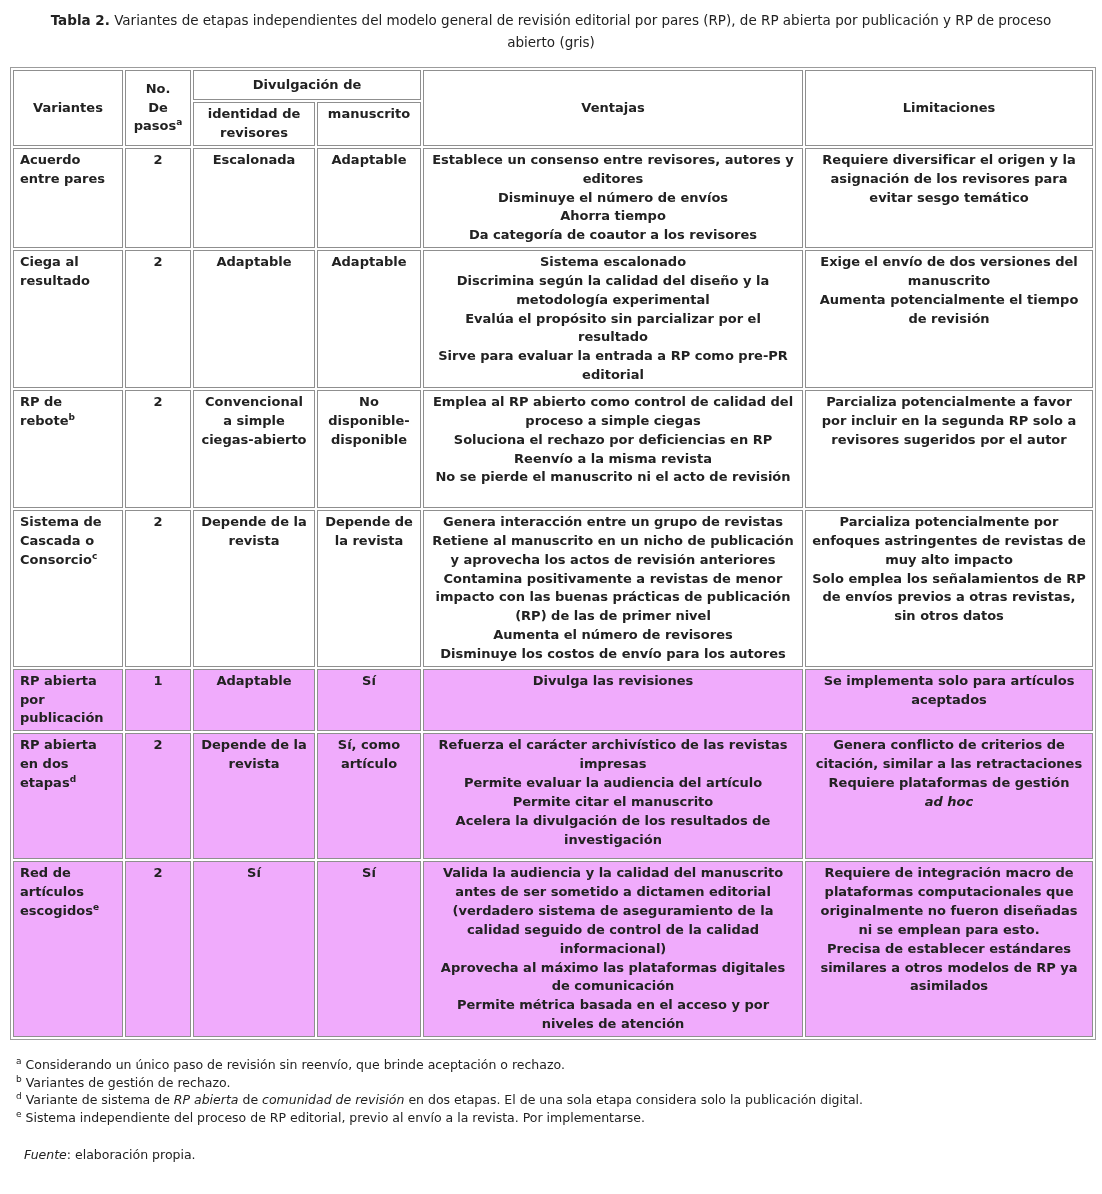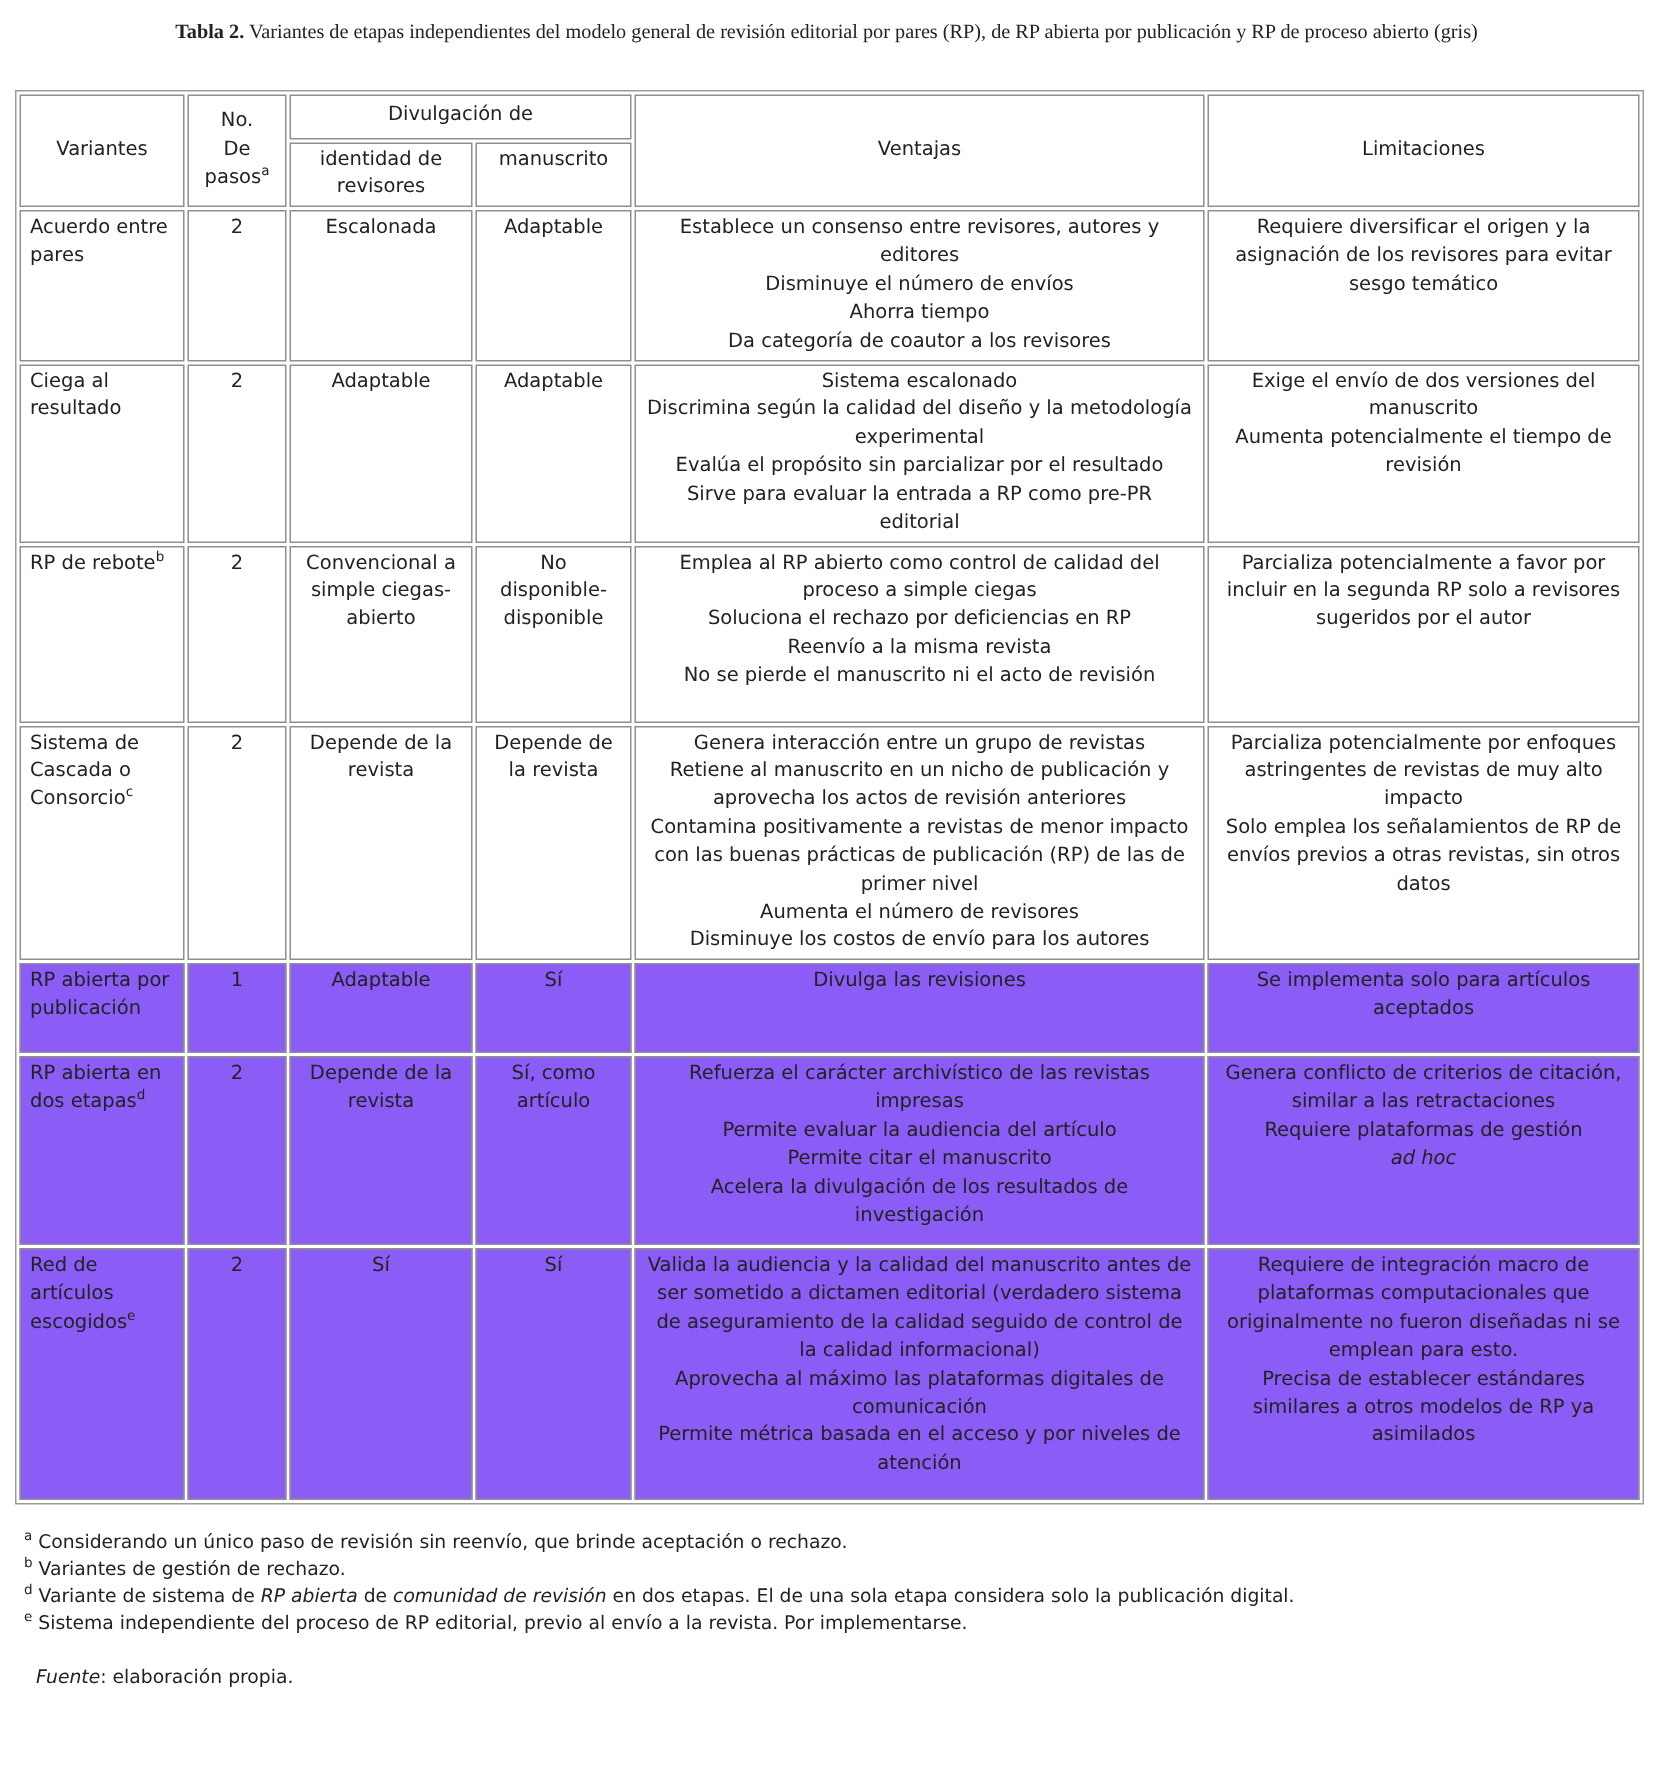--- a/index.html
+++ b/index.html
@@ -7,48 +7,47 @@
     width:1102px;
     font-family:"DejaVu Sans","Liberation Sans",sans-serif;
     color:#222;
     -webkit-font-smoothing:antialiased;
   }
   .page{padding:6px 10px 8px 10px;}
   .title{
     text-align:center;
     font-size:13.5px;
     line-height:1.6;
-    margin:4px auto 28px auto;
+    margin:4px auto 14px auto;
     max-width:1020px;
-    font-family:Liberation Serif, serif;
   }
   .title b{font-weight:bold;}
   table.variants{
     border-collapse:separate;
     border-spacing:2px;
     table-layout:fixed;
     width:1080px;
     border:1px solid #9c9c9c;
     background:#fff;
   }
   th,td{
     border:1px solid #8f8f8f;
     padding:2px 6px;
     font-size:13px;
-    font-weight:normal;
+    font-weight:bold;
     line-height:1.45;
     vertical-align:top;
     box-sizing:border-box;
     background:#fff;
     word-wrap:break-word;
   }
   th{text-align:center;vertical-align:middle;}
   td.c{text-align:center;}
   td.l{text-align:left;}
-  tr.gray td{background:#8b5cf6;}
+  tr.gray td{background:#f0abfc;}
   sup{font-size:9px;line-height:0;}
   .vitem{display:block;}
   .i{font-style:italic;}
   .footnotes{margin:16px 0 0 6px;font-size:12.5px;line-height:1.42;}
   .footnote{display:block;}
   .fuente{margin:20px 0 6px 14px;font-size:12.5px;}
 </style>
 </head>
 <body>
 

